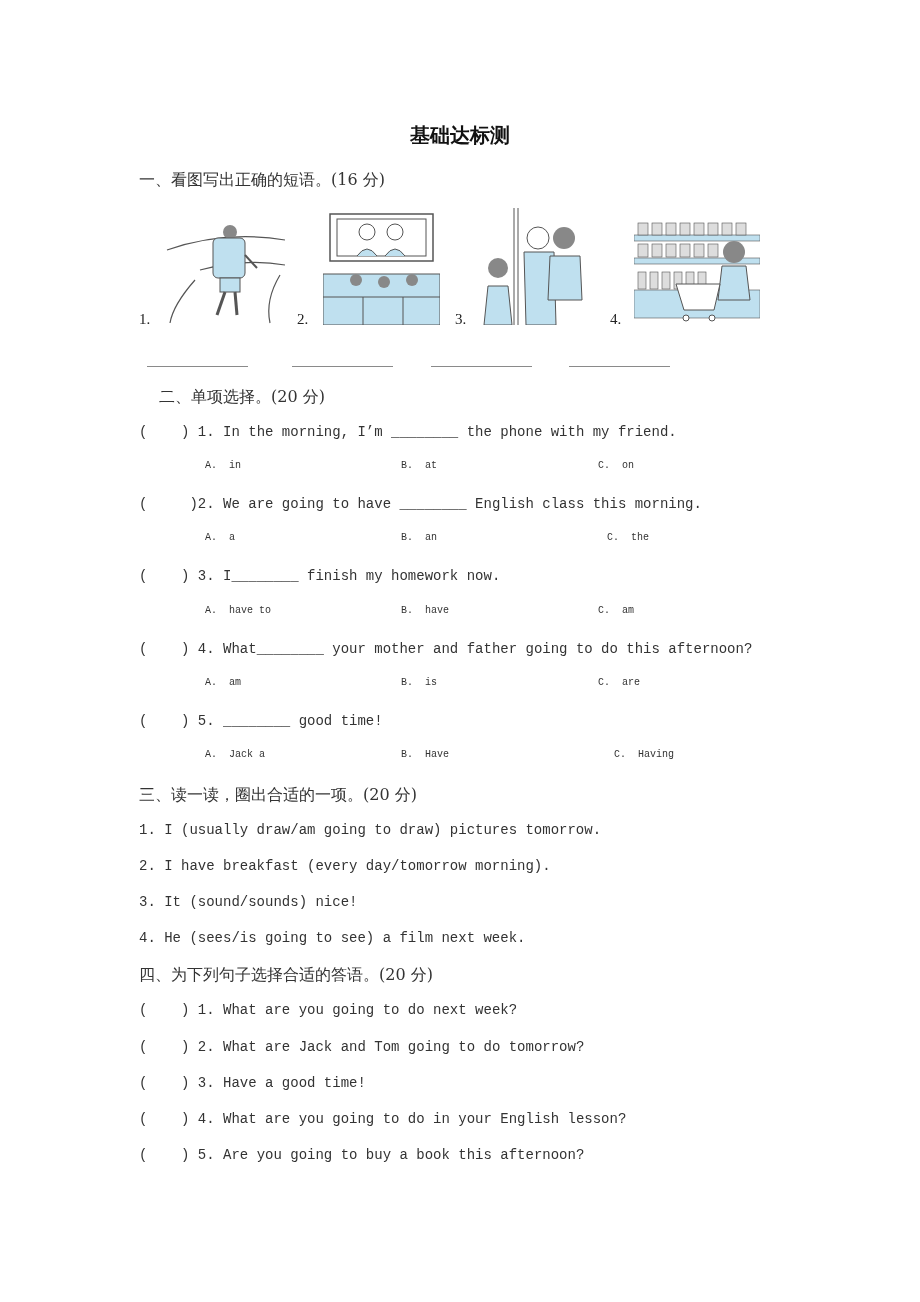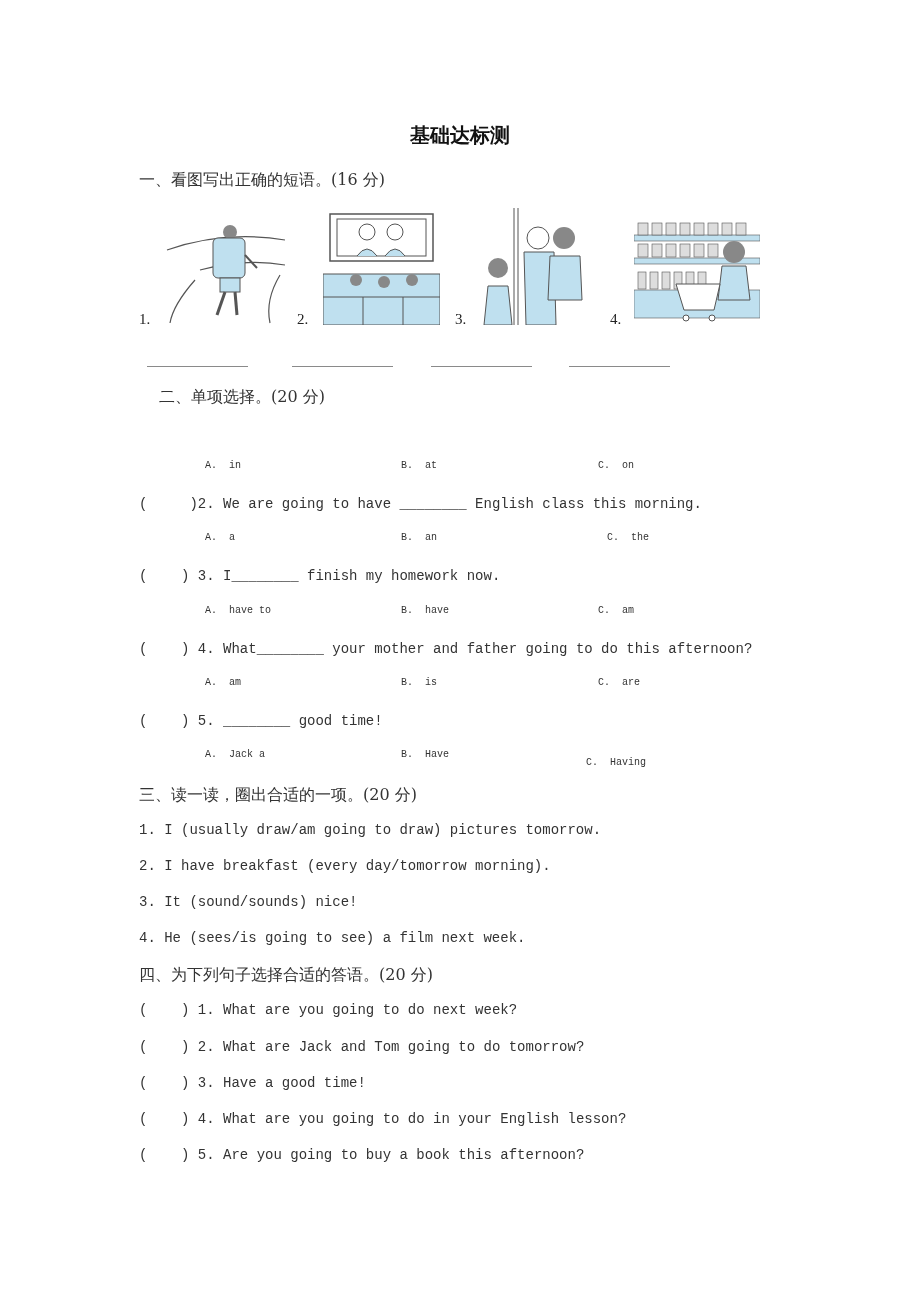--- a/index.html
+++ b/index.html
@@ -101,20 +101,21 @@
     <circle cx="78" cy="98" r="3" fill="#fff" stroke="#555"></circle>
   </svg>
 
   <div class="blank" style="left:147px; width:101px;"></div>
   <div class="blank" style="left:292px; width:101px;"></div>
   <div class="blank" style="left:431px; width:101px;"></div>
   <div class="blank" style="left:569px; width:101px;"></div>
 
   <div class="sec" style="top:387px;margin-left:20px;">二、单项选择。(20 分)</div>
 
+  <div class="line" style="top:424px;"><span>(    ) 1.</span> <span>In the morning, I’m ________ the phone with my friend.</span></div>
   <div class="opt" style="left:205px; top:460px;">A.  in</div>
   <div class="opt" style="left:401px; top:460px;">B.  at</div>
   <div class="opt" style="left:598px; top:460px;">C.  on</div>
 
   <div class="line" style="top:496px;"><span>(     )2.</span> <span>We are going to have ________ English class this morning.</span></div>
   <div class="opt" style="left:205px; top:532px;">A.  a</div>
   <div class="opt" style="left:401px; top:532px;">B.  an</div>
   <div class="opt" style="left:607px; top:532px;">C.  the</div>
 
   <div class="line" style="top:568px;"><span>(    ) 3.</span> <span>I________ finish my homework now.</span></div>
@@ -123,21 +124,21 @@
   <div class="opt" style="left:598px; top:605px;">C.  am</div>
 
   <div class="line" style="top:641px;"><span>(    ) 4.</span> <span>What________ your mother and father going to do this afternoon?</span></div>
   <div class="opt" style="left:205px; top:677px;">A.  am</div>
   <div class="opt" style="left:401px; top:677px;">B.  is</div>
   <div class="opt" style="left:598px; top:677px;">C.  are</div>
 
   <div class="line" style="top:713px;"><span>(    ) 5.</span> <span>________ good time!</span></div>
   <div class="opt" style="left:205px; top:749px;">A.  Jack a</div>
   <div class="opt" style="left:401px; top:749px;">B.  Have</div>
-  <div class="opt" style="left:586px; top:749px;margin-top:8px;">C.  Having</div>
+  <div class="opt" style="left:614px; top:749px;">C.  Having</div>
 
   <div class="sec" style="top:785px;">三、读一读，圈出合适的一项。(20 分)</div>
   <div class="line" style="top:822px;">1. I (usually draw/am going to draw) pictures tomorrow.</div>
   <div class="line" style="top:858px;">2. I have breakfast (every day/tomorrow morning).</div>
   <div class="line" style="top:894px;">3. It (sound/sounds) nice!</div>
   <div class="line" style="top:930px;">4. He (sees/is going to see) a film next week.</div>
 
   <div class="sec" style="top:965px;">四、为下列句子选择合适的答语。(20 分)</div>
 
   <div class="line" style="top:1002px;"><span>(    ) 1.</span> <span>What are you going to do next week?</span></div>

